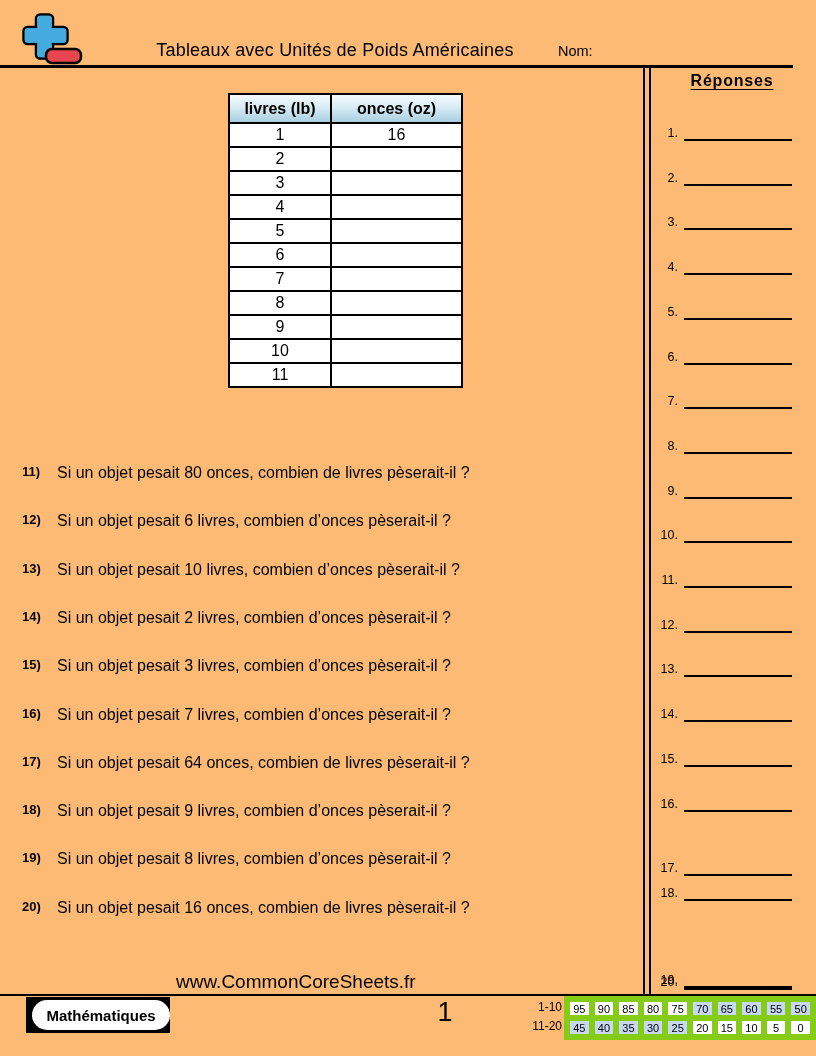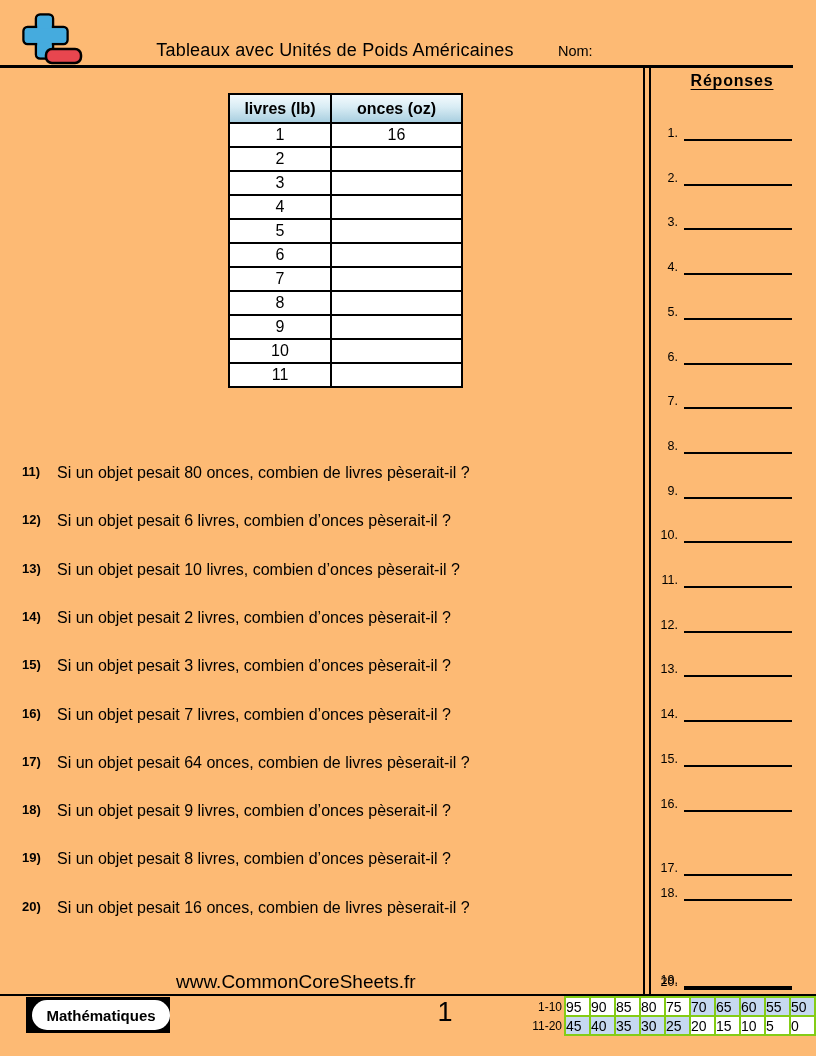--- a/index.html
+++ b/index.html
@@ -77,22 +77,22 @@
   .page-number { position: absolute; left: 400px; top: 997px; width: 90px; text-align: center; font-size: 27px; }
 
   .score-label { position: absolute; width: 60px; text-align: right; font-size: 12px; }
   .score-label.r1 { left: 502px; top: 1000px; }
   .score-label.r2 { left: 502px; top: 1019px; }
   .score-grid {
     position: absolute; left: 564px; top: 996px;
     border-collapse: collapse;
   }
   .score-grid td {
-    width: 25px; height: 19px; border: 2px solid #84cc16;
-    font-size: 14px; background: #fff;
+    width: 25px; height: 19px; border: 6px solid #84cc16;
+    text-align: center; font-size: 11px; background: #fff;
   }
   .score-grid td.hl { background: var(--hl, #c6d9f1); }
 </style>
 </head>
 <body>
 
 <div id="page">
 
   <div id="logo">
     <svg width="62" height="52" viewBox="0 0 62 52">

